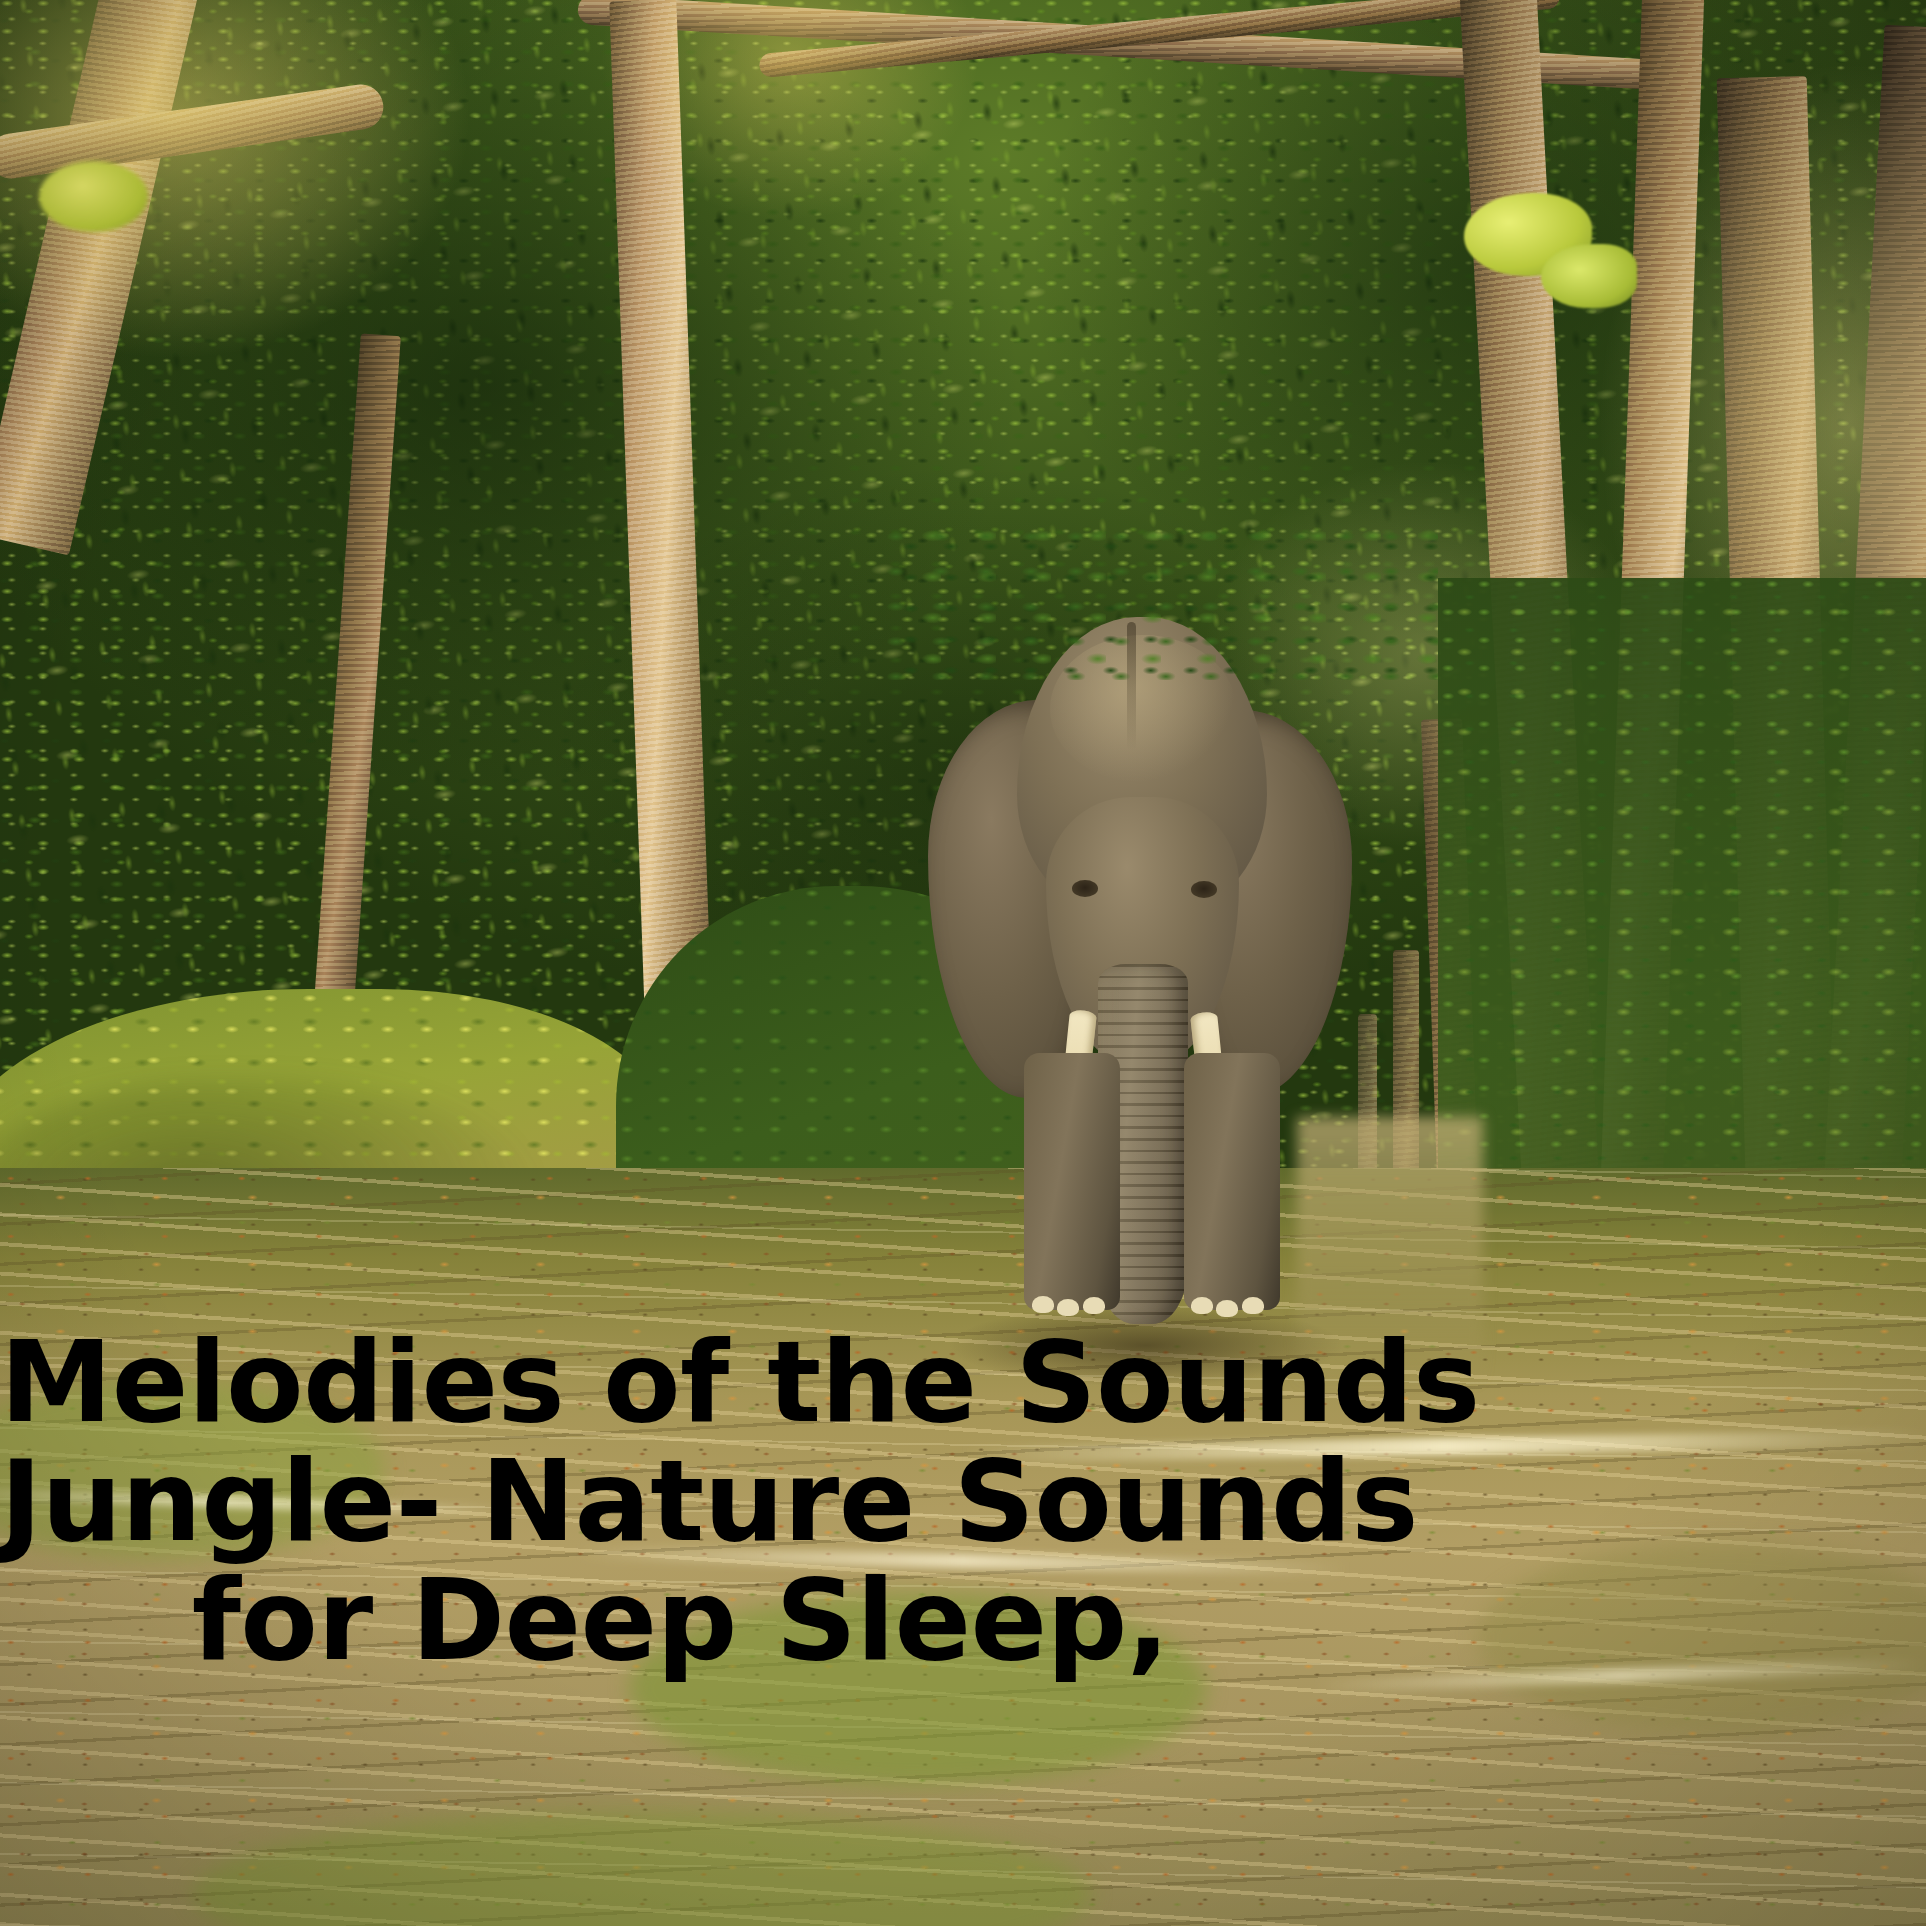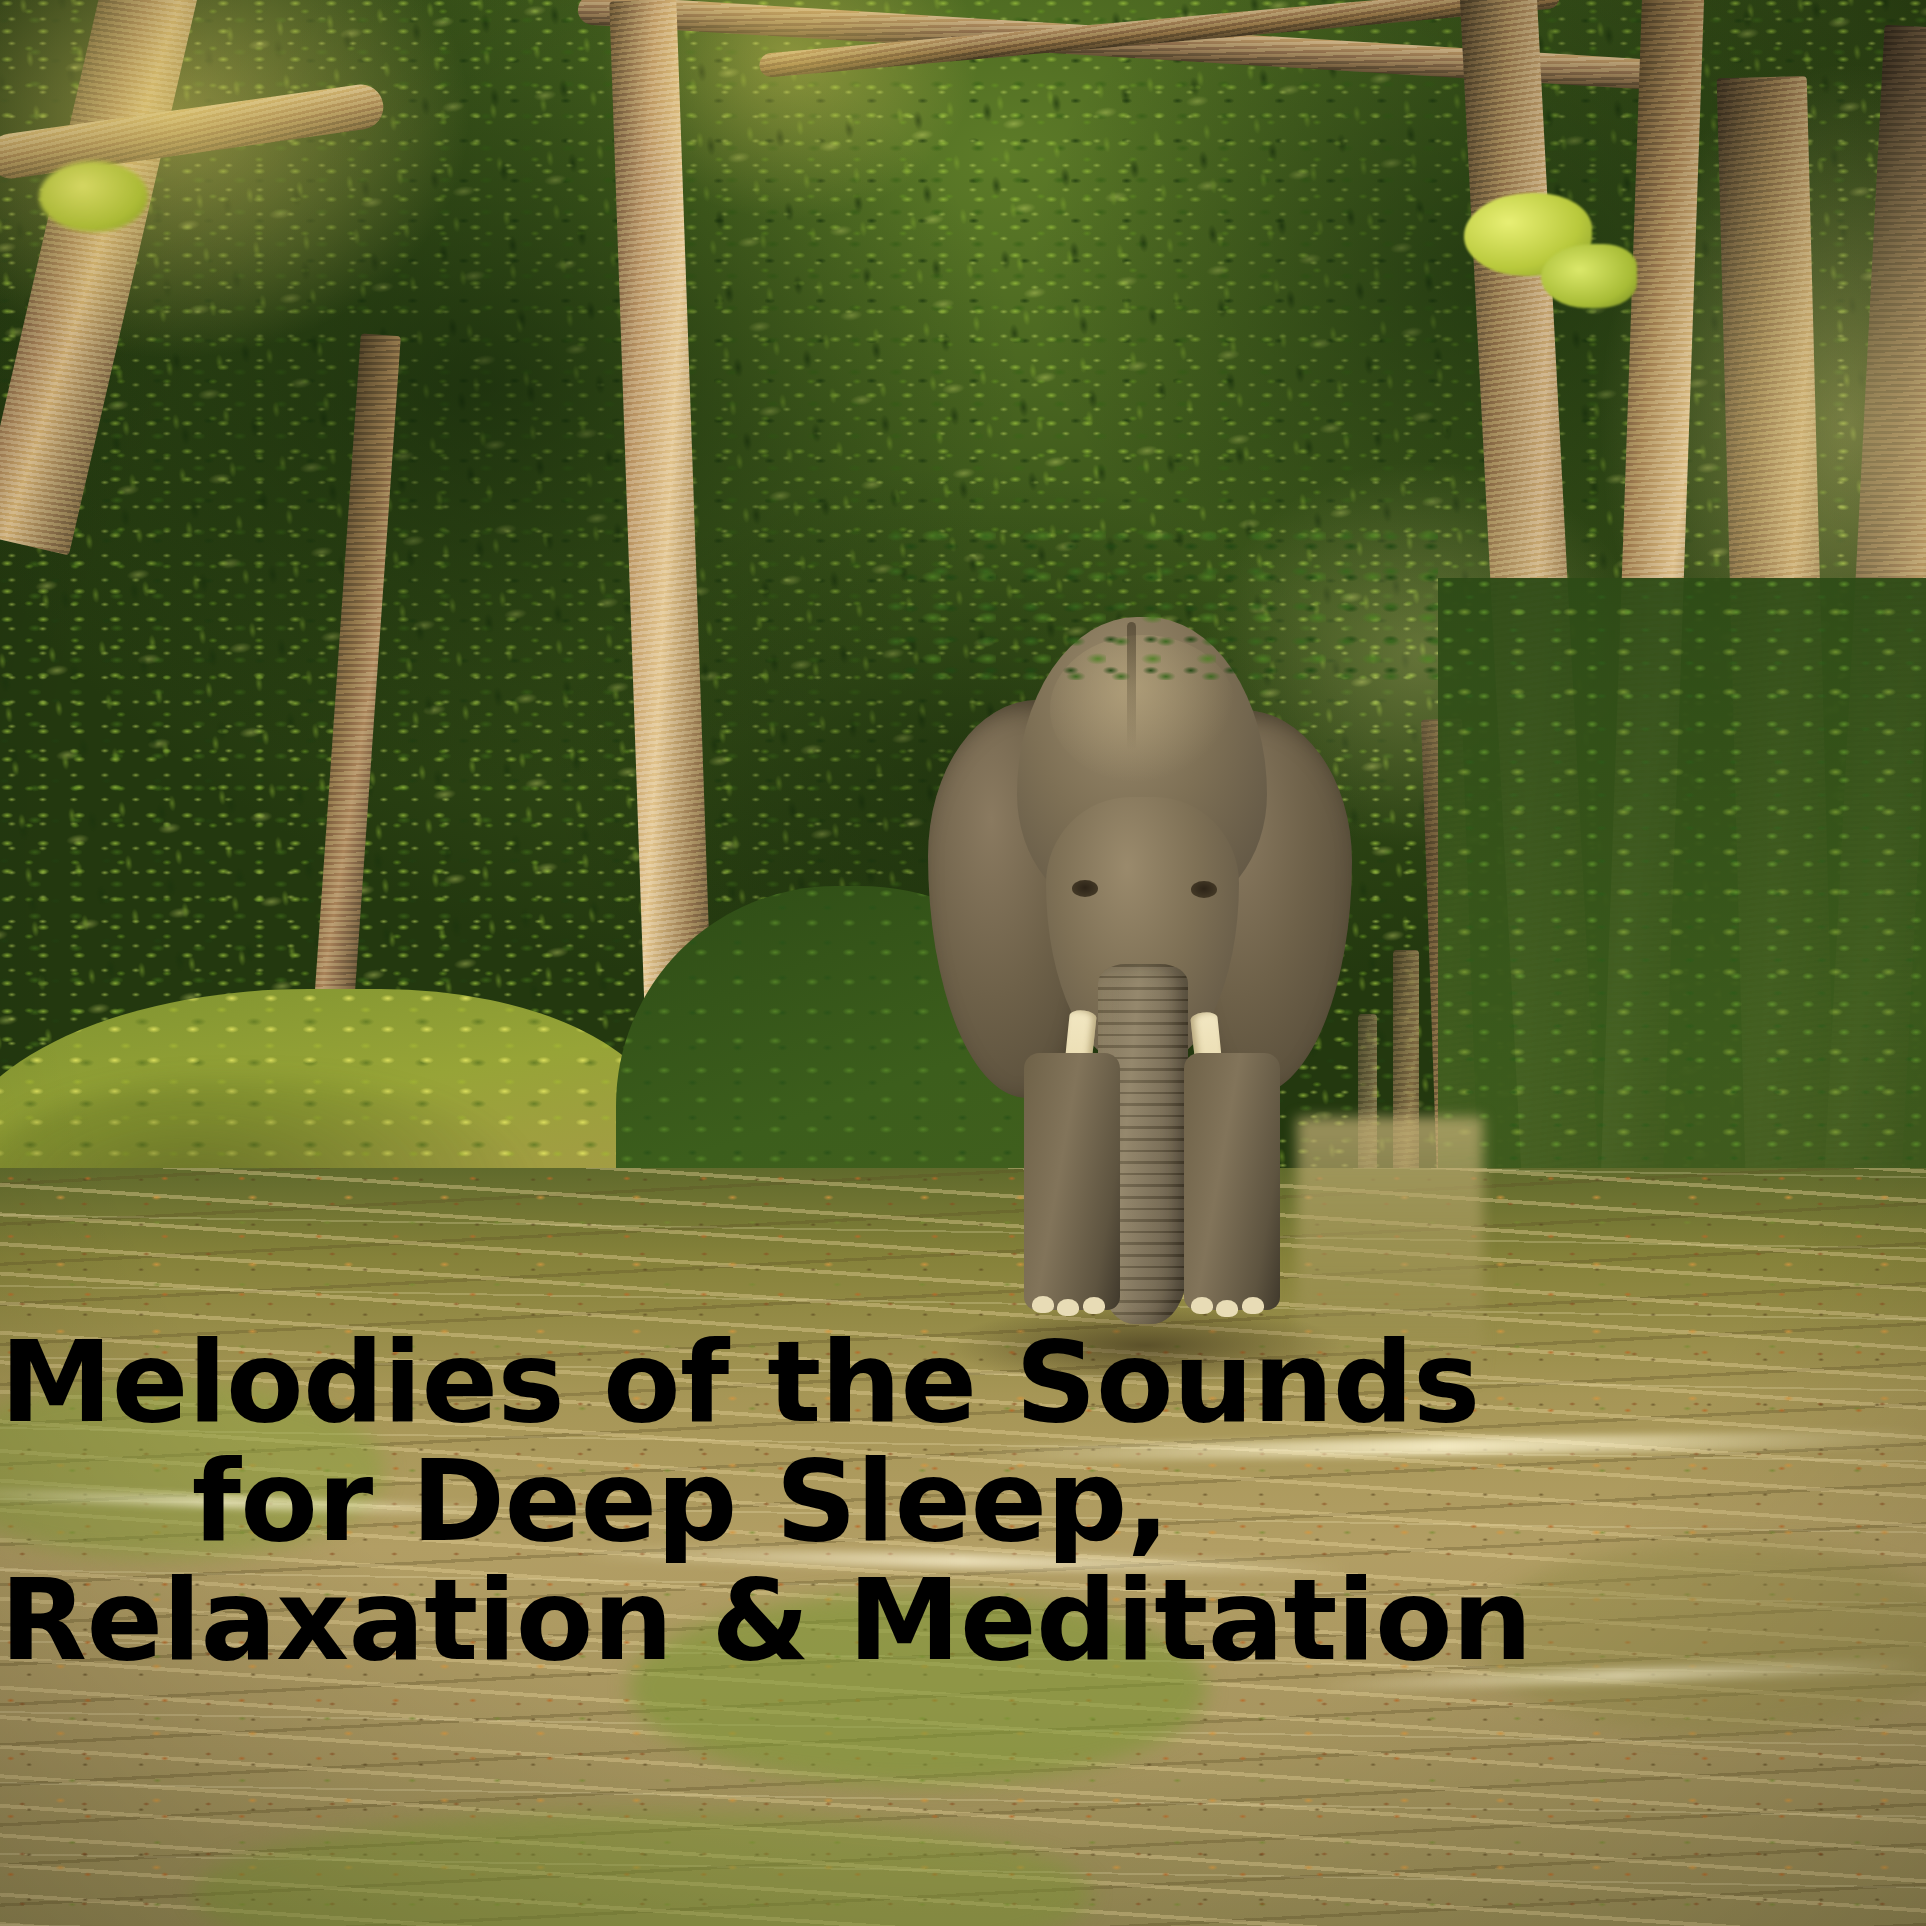--- a/index.html
+++ b/index.html
@@ -279,18 +279,18 @@
               background:
                 radial-gradient(ellipse 14px 7px at 22% 30%, rgba(58,104,30,.95) 0%, rgba(58,104,30,0) 70%),
                 radial-gradient(ellipse 11.6px 5.8px at 62% 66%, rgba(34,72,20,.95) 0%, rgba(34,72,20,0) 70%),
                 radial-gradient(ellipse 16.7px 8.3px at 85% 24%, rgba(78,128,36,.9) 0%, rgba(78,128,36,0) 70%);
               background-size:45px 35px,40px 31px,55px 41px;filter:blur(0.6px);"></div>
 
   <div class="layer" style="background:radial-gradient(ellipse 85% 85% at 50% 45%, rgba(0,0,0,0) 55%, rgba(0,0,0,.28) 100%);"></div>
 
   <div id="title">
     <span class="tline">Melodies of the Sounds</span>
+    <span class="tline">Jungle- Nature Sounds</span>
     <span class="tline">for Deep Sleep,</span>
-    <span class="tline">Relaxation &amp; Meditation</span>
   </div>
 
 </div>
 
 
 </body></html>

